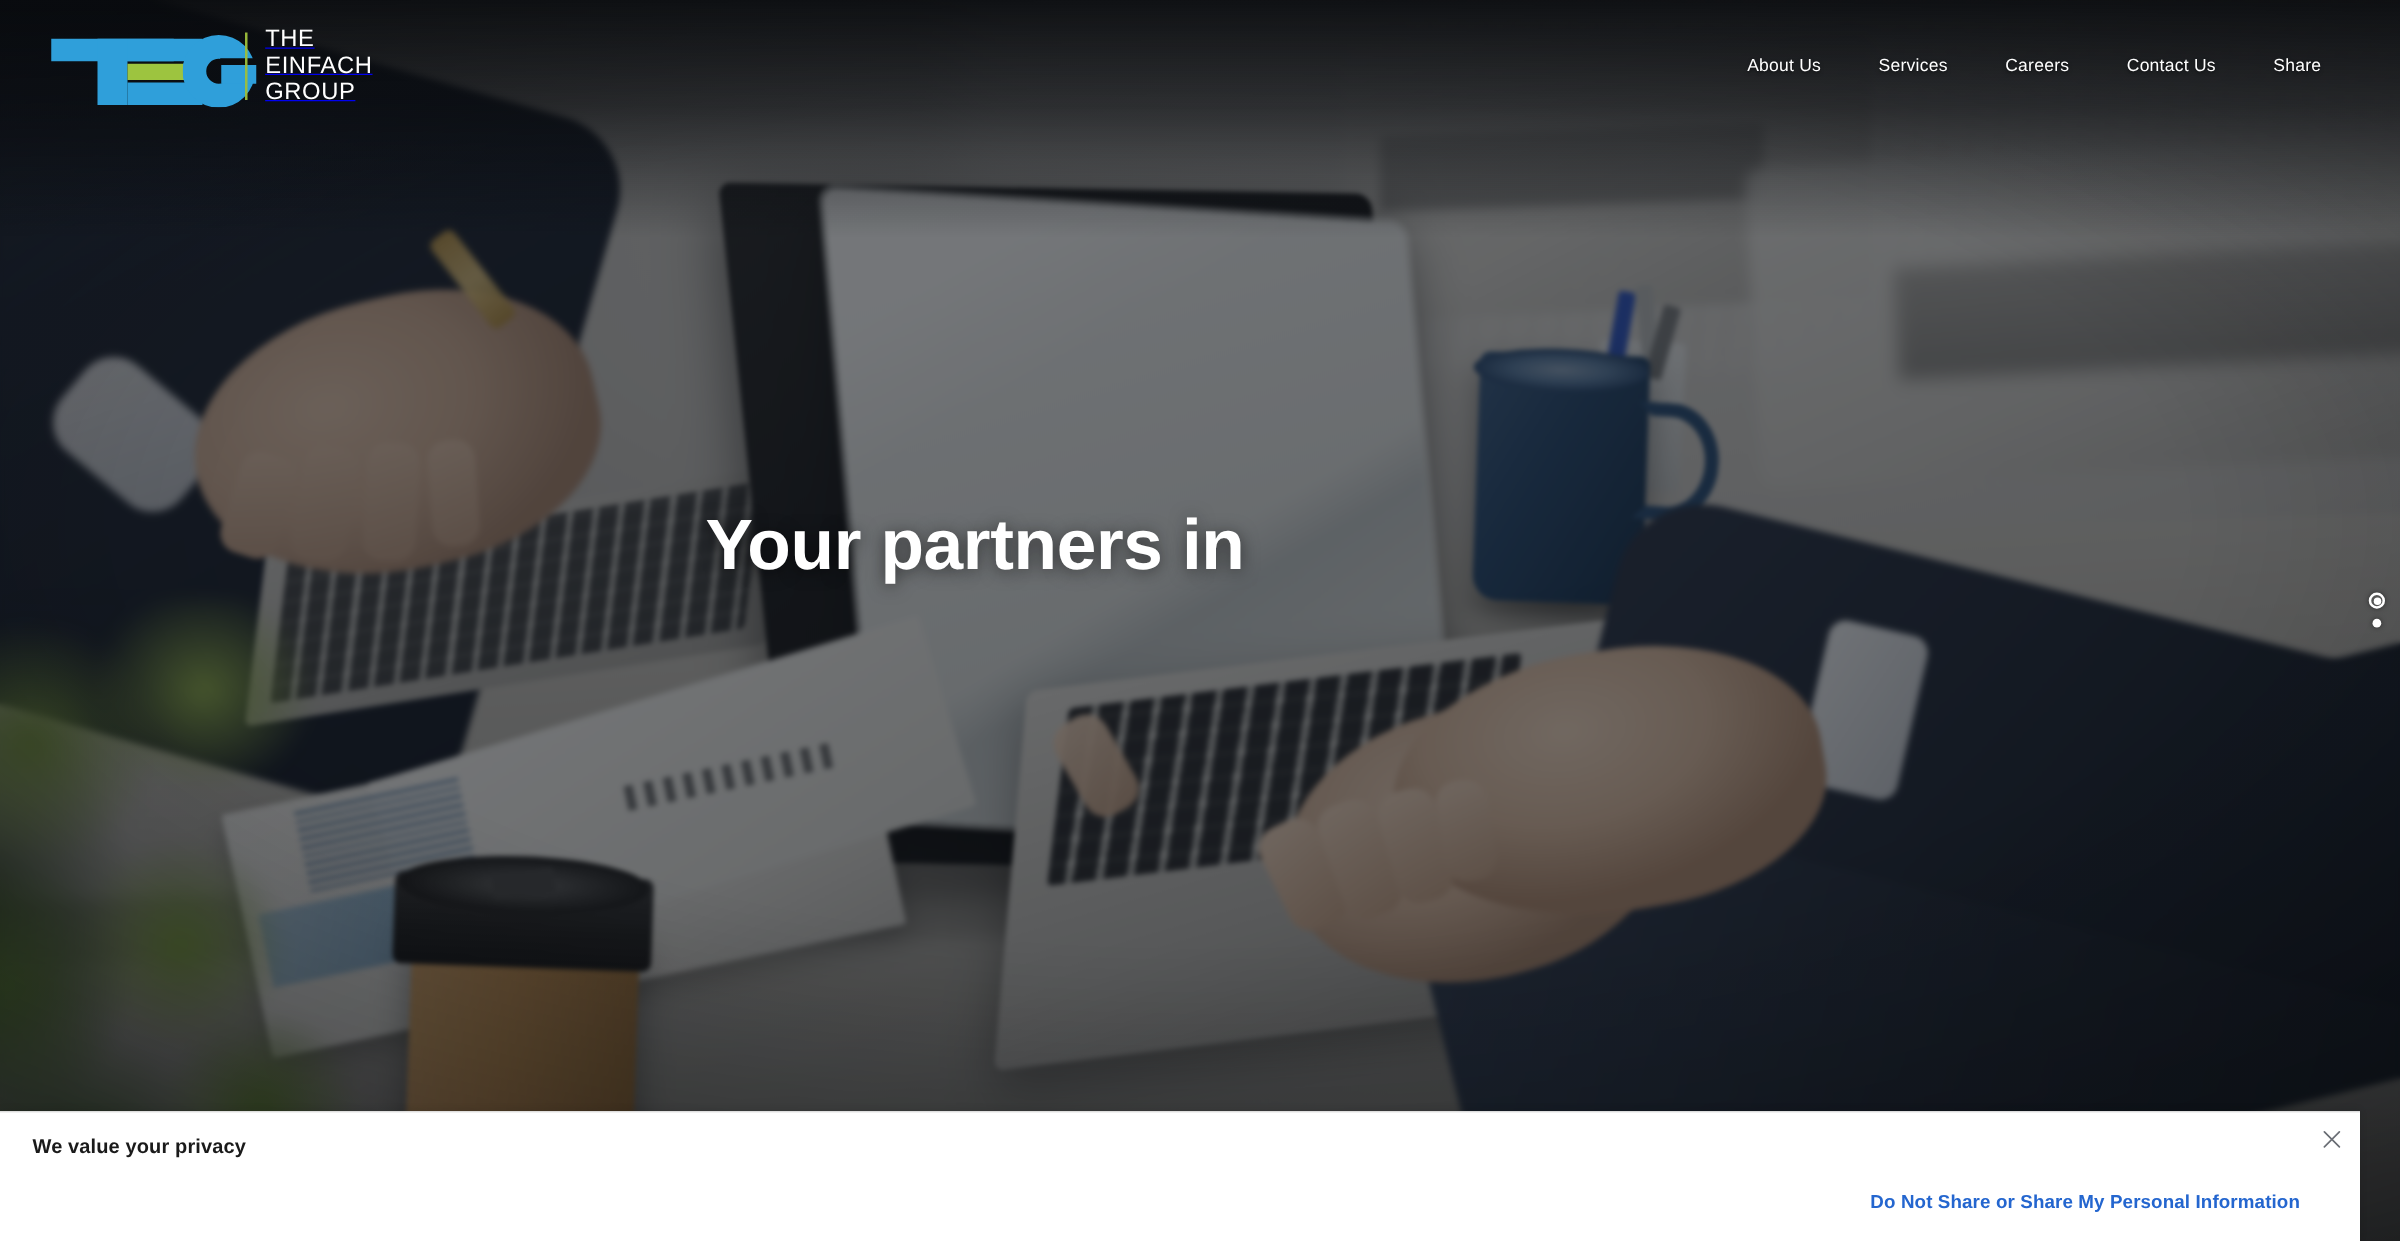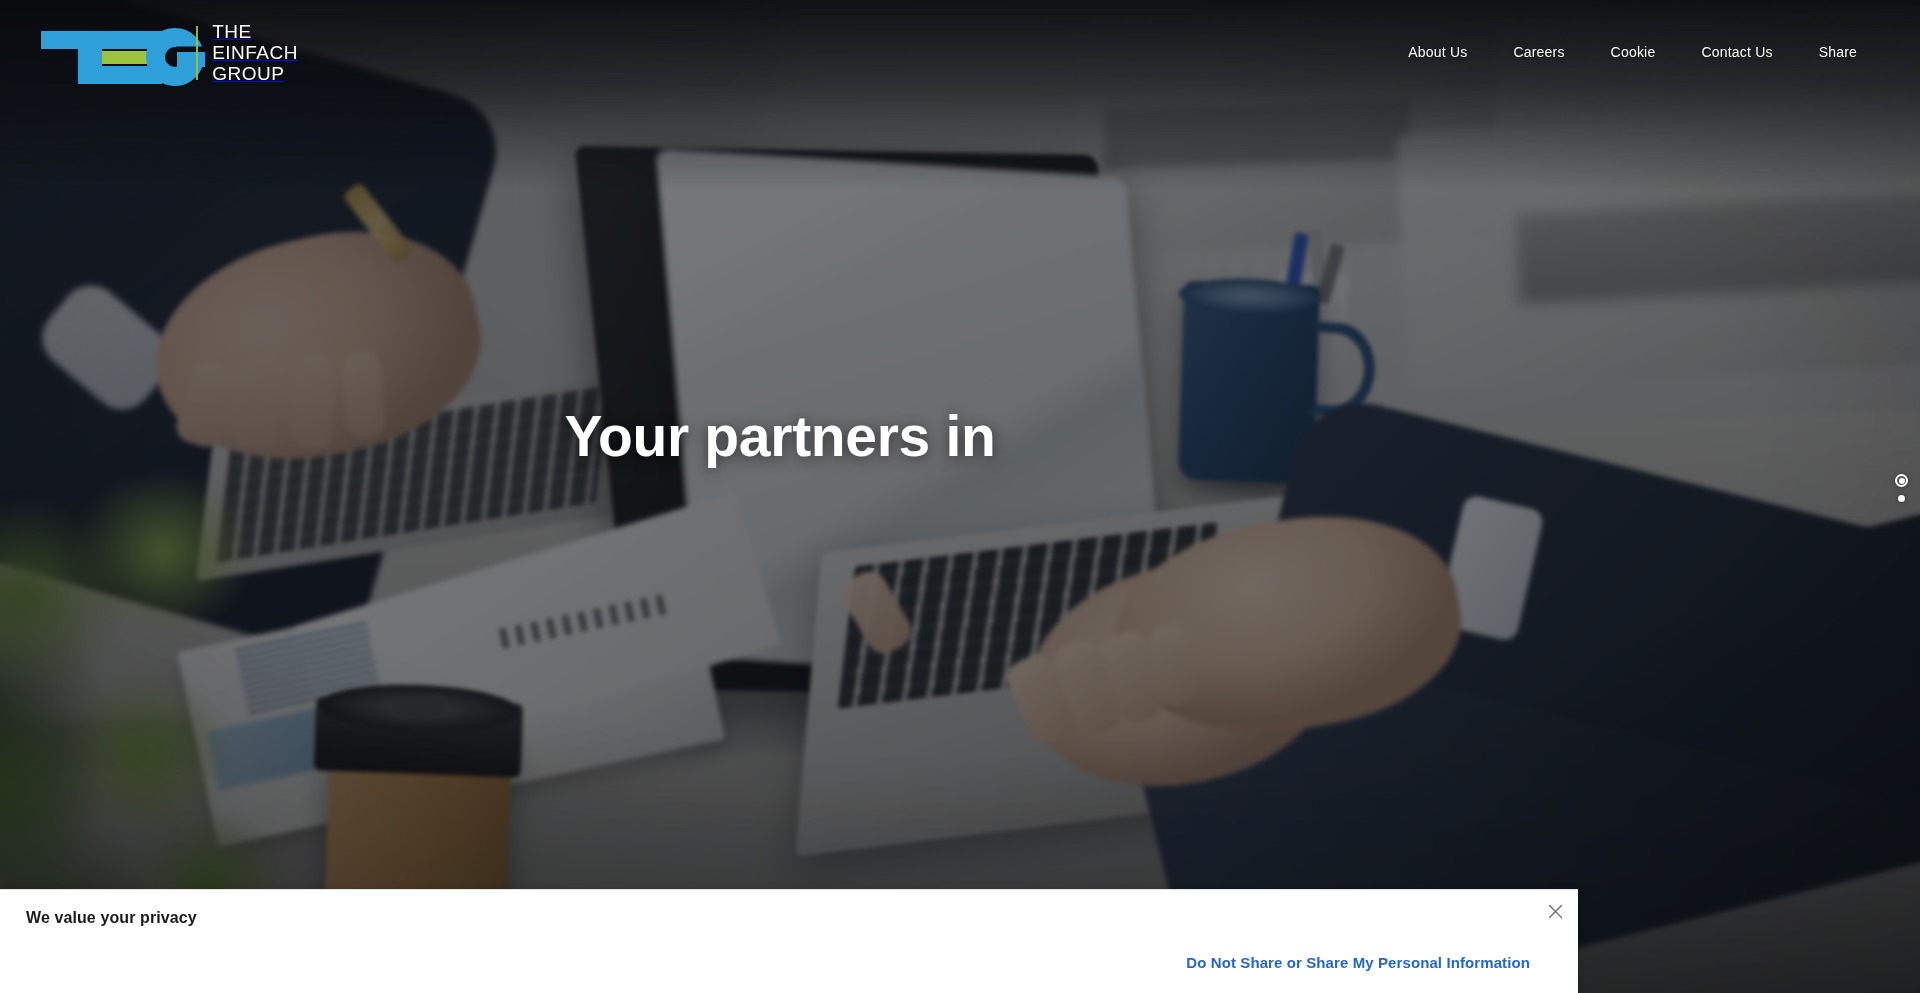--- a/index.html
+++ b/index.html
@@ -361,21 +361,21 @@
     width:13px; height:13px; background:transparent;
     border:2px solid #ffffff; position:relative;
   }
   .dot.active::after{
     content:""; position:absolute; left:50%; top:50%; width:6px; height:6px;
     margin:-3px 0 0 -3px; border-radius:50%; background:#fff;
   }
 
   
   #cookie-banner{
-    position:absolute; left:0; bottom:0; width:1578px; height:104px; z-index:60;
+    position:absolute; left:0; bottom:0; width:1888px; height:104px; z-index:60;
     background:#ffffff; border-top:1px solid #e3e3e3;
     box-shadow:0 -1px 6px rgba(0,0,0,.10);
   }
   #cookie-title{
     position:absolute; left:26px; top:19px;
     font-size:16px; font-weight:700; color:#1a1a1a; letter-spacing:.1px;
   }
   #cookie-text{
     position:absolute; left:26px; top:54px; max-width:1290px;
     font-size:14.5px; color:#2b2b2b; line-height:20px;
@@ -482,22 +482,22 @@
       <span class="logo-divider"></span>
       <span class="logo-words">
         <span>THE</span>
         <span>EINFACH</span>
         <span>GROUP</span>
       </span>
     </a>
 
     <nav id="nav">
       <a class="nav-link" href="#">About Us</a>
+      <a class="nav-link" href="#">Services</a>
       <a class="nav-link" href="#">Careers</a>
-      <a class="nav-link" href="#">Cookie</a>
       <a class="nav-link" href="#">Contact Us</a>
       <a class="nav-link" href="#">Share</a>
     </nav>
   </div>
 
   <div id="hero-copy">
     <h1 id="hero-title">
       <span class="l1">Your partners in</span>
     </h1>
   </div>

